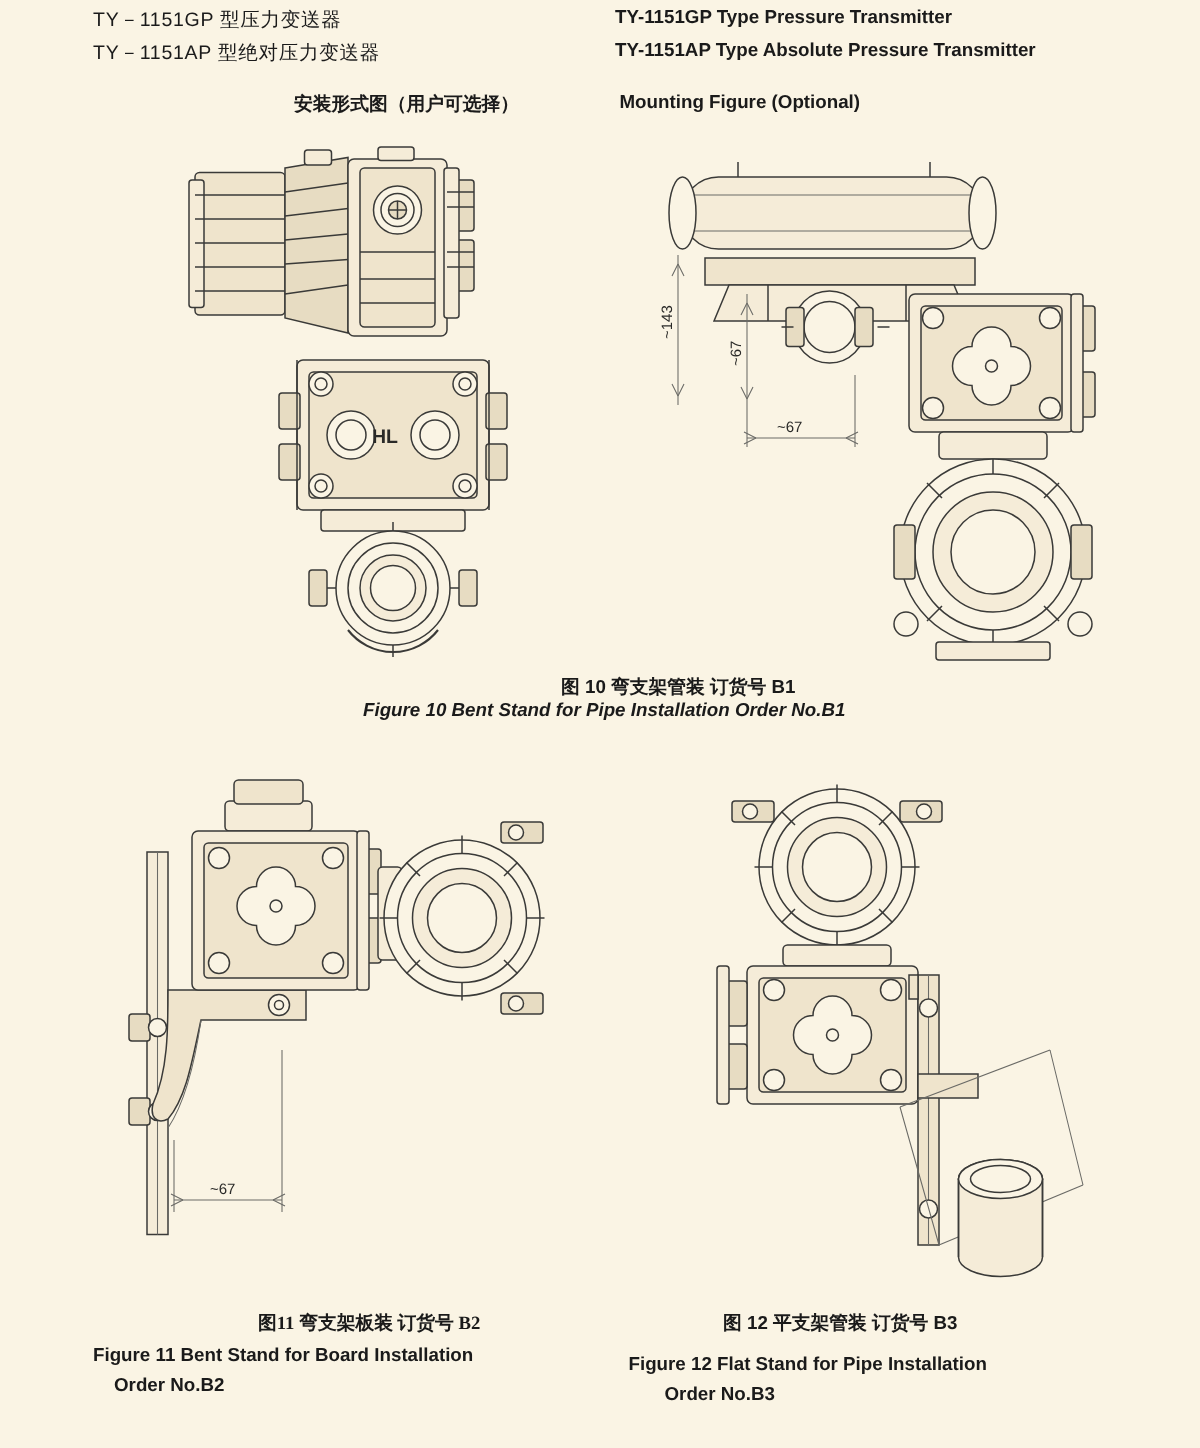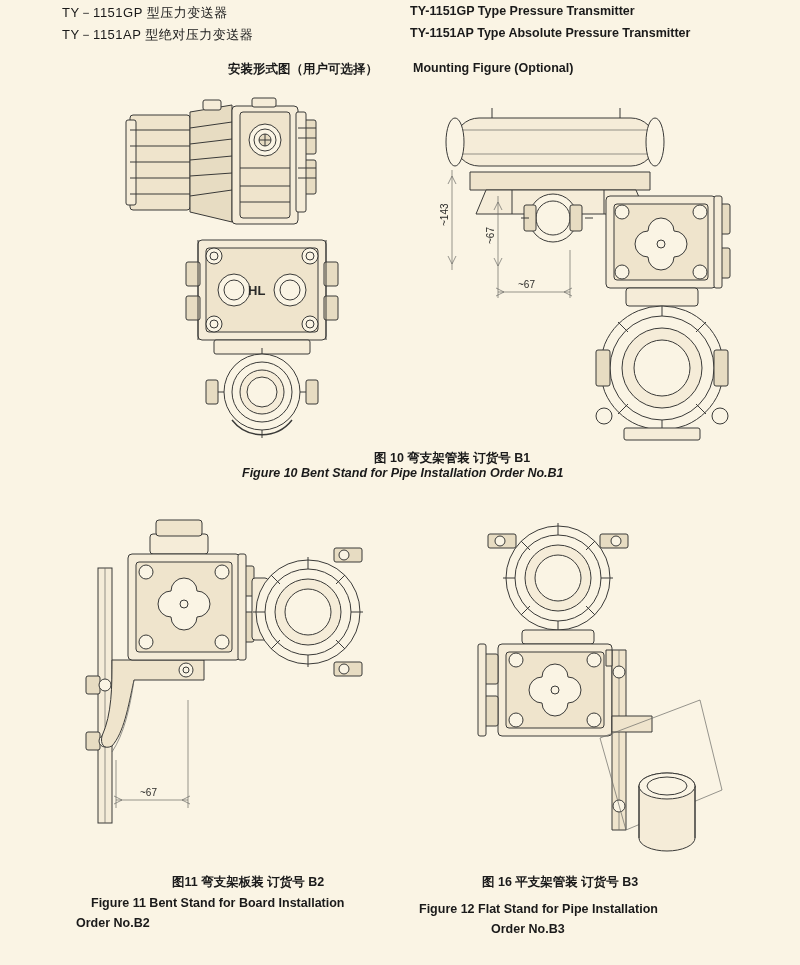--- a/index.html
+++ b/index.html
@@ -19,36 +19,36 @@
     position: relative;
     width: 800px;
     height: 701px;
     background: #faf4e4;
   }
   
   .hdr-cn-1 { position: absolute; left: 62px;  top: 4px;  font-size: 13px; letter-spacing: .5px; }
   .hdr-cn-2 { position: absolute; left: 62px;  top: 26px; font-size: 13px; letter-spacing: .5px; }
   .hdr-en-1 { position: absolute; left: 410px; top: 4px;  font-size: 12.5px; font-weight: bold; }
   .hdr-en-2 { position: absolute; left: 410px; top: 26px; font-size: 12.5px; font-weight: bold; }
-  .sub-cn   { position: absolute; left: 228px; top: 61px; font-size: 12.5px; font-weight: bold; }
+  .sub-cn   { position: absolute; left: 196px; top: 61px; font-size: 12.5px; font-weight: bold; }
   .sub-en   { position: absolute; left: 413px; top: 61px; font-size: 12.5px; font-weight: bold; }
 
   
   .cap { position: absolute; font-size: 12.5px; }
   .cap.cn { font-weight: bold; }
   .cap.en { font-weight: bold; }
 
   .cap10cn { left: 330px; top: 450px; padding-left: 44px; }
   .cap10en { left: 242px; top: 466px; font-style: italic; }
-  .cap11cn { left: 172px; top: 874px; }
-  .cap11en { left: 62px;  top: 896px; margin-left: 29px; }
+  .cap11cn { left: 172px; top: 874px; font-family: Liberation Serif, serif; }
+  .cap11en { left: 62px;  top: 896px; }
   .cap11en2{ left: 76px;  top: 916px; }
   .cap12cn { left: 482px; top: 874px; }
   .cap12en { left: 419px; top: 902px; }
-  .cap12en2{ left: 443px; top: 922px; margin-left: 48px; }
+  .cap12en2{ left: 443px; top: 922px; }
 
   
   svg { position: absolute; left: 0; top: 0; overflow: visible; }
   .ln  { fill: none; stroke: #3a3a38; stroke-width: 1; }
   .ln2 { fill: none; stroke: #3a3a38; stroke-width: 1.4; }
   .thin{ fill: none; stroke: #6a6a66; stroke-width: .7; }
   .fillA { fill: #efe4cc; stroke: #3a3a38; stroke-width: 1; }
   .fillB { fill: #f5ecd8; stroke: #3a3a38; stroke-width: 1; }
   .fillC { fill: #e7dcc2; stroke: #3a3a38; stroke-width: 1; }
   .white { fill: #faf4e4; stroke: #3a3a38; stroke-width: 1; }
@@ -315,17 +315,17 @@
       <path class="fillB" d="M640 838 L640 780 a28 14 0 0 1 56 0 L696 838 a28 14 0 0 1 -56 0 Z" opacity="0"></path>
       <ellipse class="fillB" cx="667" cy="786" rx="28" ry="13"></ellipse>
       <path class="fillB" d="M639 786 v52 a28 13 0 0 0 56 0 v-52 Z"></path>
       <path class="ln" d="M639 786 v52 M695 786 v52"></path>
       <ellipse class="white" cx="667" cy="786" rx="28" ry="13"></ellipse>
       <ellipse class="ln" cx="667" cy="786" rx="20" ry="9"></ellipse>
       <path class="thin" d="M600 738 L626 830 M700 700 L722 790"></path>
     </g>
   </svg>
 
-  <div class="cap cn cap12cn">图 16  平支架管装   订货号 B3</div>
+  <div class="cap cn cap12cn">图 12  平支架管装   订货号 B3</div>
   <div class="cap en cap12en">Figure 12  Flat Stand for Pipe Installation</div>
   <div class="cap en cap12en2">Order No.B3</div>
 
 </div>
 
 </body></html>

